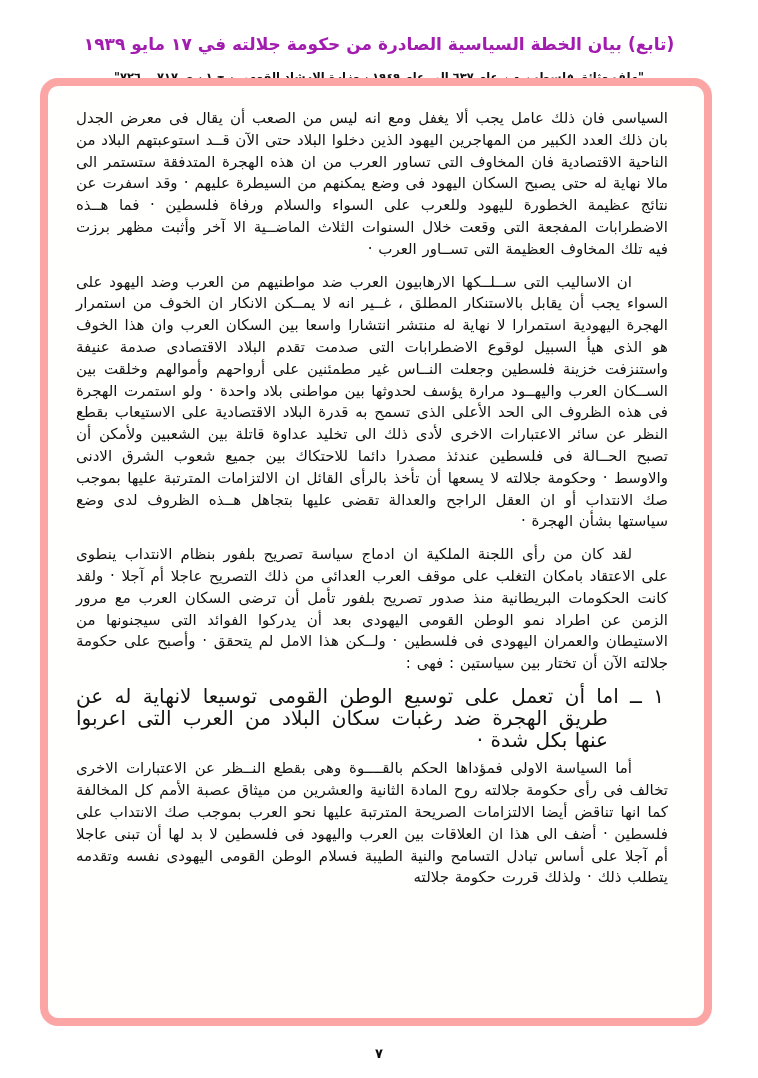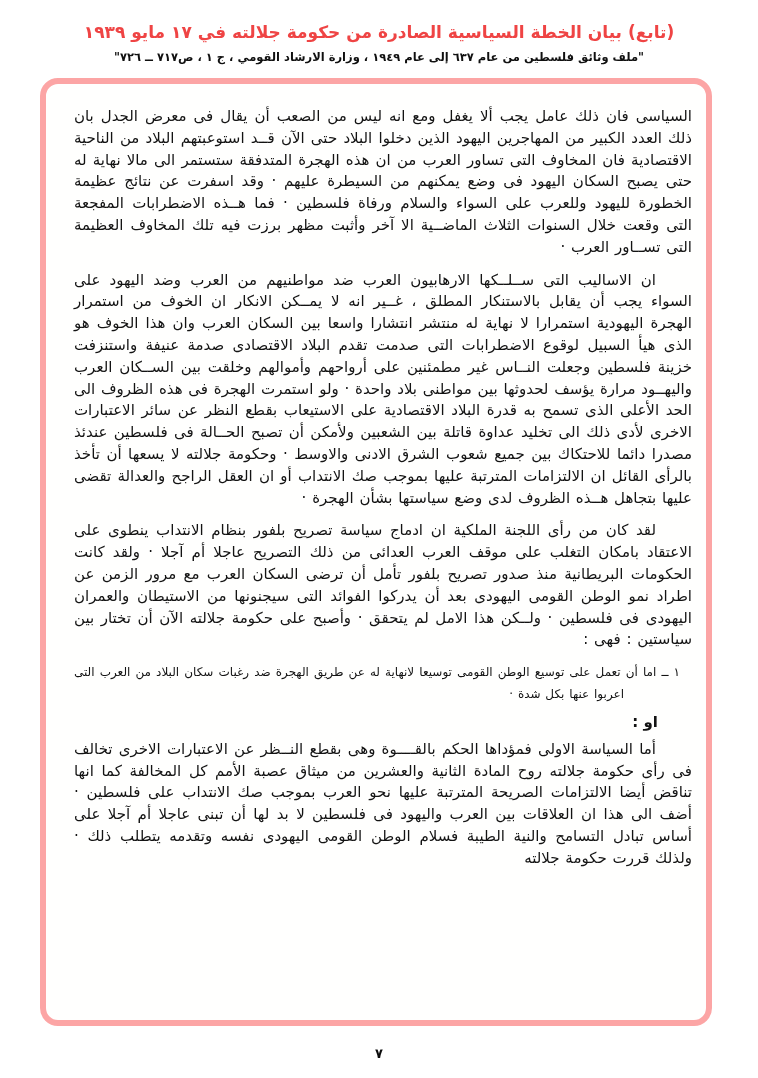--- a/index.html
+++ b/index.html
@@ -18,59 +18,59 @@
     height: 1078px;
     direction: rtl;
   }
   header.doc-header {
     text-align: center;
     padding-top: 18px;
   }
   .doc-title {
     font-size: 17px;
     font-weight: bold;
-    margin: 4px;
+    margin: 16px;
     letter-spacing: 0;
-    color: #ef4444;
+    color: #a21caf;
   }
   .doc-source {
     font-size: 11.5px;
     font-weight: bold;
     margin-top: 8px;
     color: #101010;
   }
   .green-frame {
     position: absolute;
     left: 40px;
     top: 78px;
     width: 672px;
     height: 948px;
     box-sizing: border-box;
-    border: 6px solid #fca5a5;
+    border: 8px solid #fca5a5;
     border-radius: 18px;
-    padding: 22px 14px 0 28px;
+    padding: 22px 36px 0 28px;
     background: #fffffe;
   }
   .green-frame p {
     font-size: 15px;
     line-height: 21.8px;
     text-align: justify;
     margin: 0 0 11px 0;
     word-spacing: 1px;
   }
   .indent {
     text-indent: 36px;
   }
   .policy-item {
-    font-size: 12px;
+    font-size: 20px;
     line-height: 21.8px;
     text-align: justify;
     padding-right: 56px;
     text-indent: -56px;
-    margin: 0 12px 7px 0;
+    margin: 0 4px 7px 0;
     word-spacing: 1px;
   }
   .or-label {
     font-size: 15px;
     font-weight: bold;
     margin: 1px 34px 8px 0;
   }
   footer.doc-footer {
     position: absolute;
     bottom: 16px;
@@ -97,21 +97,20 @@
   <div class="green-frame">
 
     <p>السياسى فان ذلك عامل يجب ألا يغفل ومع انه ليس من الصعب أن يقال فى معرض الجدل بان ذلك العدد الكبير من المهاجرين اليهود الذين دخلوا البلاد حتى الآن قــد استوعبتهم البلاد من الناحية الاقتصادية فان المخاوف التى تساور العرب من ان هذه الهجرة المتدفقة ستستمر الى مالا نهاية له حتى يصبح السكان اليهود فى وضع يمكنهم من السيطرة عليهم · وقد اسفرت عن نتائج عظيمة الخطورة لليهود وللعرب على السواء والسلام ورفاة فلسطين · فما هــذه الاضطرابات المفجعة التى وقعت خلال السنوات الثلاث الماضــية الا آخر وأثبت مظهر برزت فيه تلك المخاوف العظيمة التى تســاور العرب ·</p>
 
     <p class="indent">ان الاساليب التى ســلــكها الارهابيون العرب ضد مواطنيهم من العرب وضد اليهود على السواء يجب أن يقابل بالاستنكار المطلق ، غــير انه لا يمــكن الانكار ان الخوف من استمرار الهجرة اليهودية استمرارا لا نهاية له منتشر انتشارا واسعا بين السكان العرب وان هذا الخوف هو الذى هيأ السبيل لوقوع الاضطرابات التى صدمت تقدم البلاد الاقتصادى صدمة عنيفة واستنزفت خزينة فلسطين وجعلت النــاس غير مطمئنين على أرواحهم وأموالهم وخلقت بين الســكان العرب واليهــود مرارة يؤسف لحدوثها بين مواطنى بلاد واحدة · ولو استمرت الهجرة فى هذه الظروف الى الحد الأعلى الذى تسمح به قدرة البلاد الاقتصادية على الاستيعاب بقطع النظر عن سائر الاعتبارات الاخرى لأدى ذلك الى تخليد عداوة قاتلة بين الشعبين ولأمكن أن تصبح الحــالة فى فلسطين عندئذ مصدرا دائما للاحتكاك بين جميع شعوب الشرق الادنى والاوسط · وحكومة جلالته لا يسعها أن تأخذ بالرأى القائل ان الالتزامات المترتبة عليها بموجب صك الانتداب أو ان العقل الراجح والعدالة تقضى عليها بتجاهل هــذه الظروف لدى وضع سياستها بشأن الهجرة ·</p>
 
     <p class="indent">لقد كان من رأى اللجنة الملكية ان ادماج سياسة تصريح بلفور بنظام الانتداب ينطوى على الاعتقاد بامكان التغلب على موقف العرب العدائى من ذلك التصريح عاجلا أم آجلا · ولقد كانت الحكومات البريطانية منذ صدور تصريح بلفور تأمل أن ترضى السكان العرب مع مرور الزمن عن اطراد نمو الوطن القومى اليهودى بعد أن يدركوا الفوائد التى سيجنونها من الاستيطان والعمران اليهودى فى فلسطين · ولــكن هذا الامل لم يتحقق · وأصبح على حكومة جلالته الآن أن تختار بين سياستين : فهى :</p>
 
     <div class="policy-item">١ ــ اما أن تعمل على توسيع الوطن القومى توسيعا لانهاية له عن طريق الهجرة ضد رغبات سكان البلاد من العرب التى اعربوا عنها بكل شدة ·</div>
 
-    <div class="or-label">او :</div>
 
 
     <p class="indent">أما السياسة الاولى فمؤداها الحكم بالقــــوة وهى بقطع النــظر عن الاعتبارات الاخرى تخالف فى رأى حكومة جلالته روح المادة الثانية والعشرين من ميثاق عصبة الأمم كل المخالفة كما انها تناقض أيضا الالتزامات الصريحة المترتبة عليها نحو العرب بموجب صك الانتداب على فلسطين · أضف الى هذا ان العلاقات بين العرب واليهود فى فلسطين لا بد لها أن تبنى عاجلا أم آجلا على أساس تبادل التسامح والنية الطيبة فسلام الوطن القومى اليهودى نفسه وتقدمه يتطلب ذلك · ولذلك قررت حكومة جلالته</p>
 
   </div>
 
   <footer class="doc-footer">
     <span class="page-number">٧</span>
   </footer>
 

